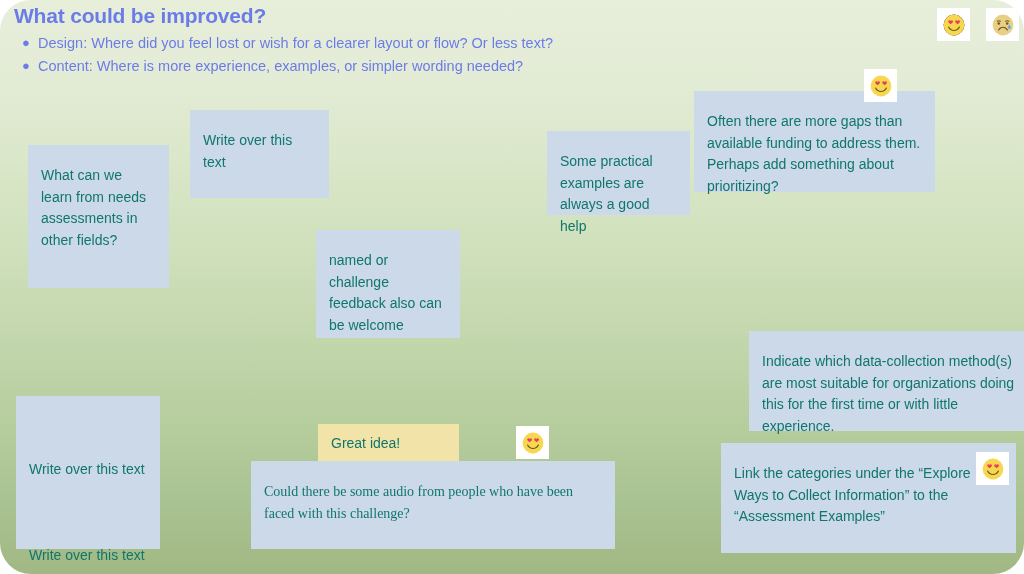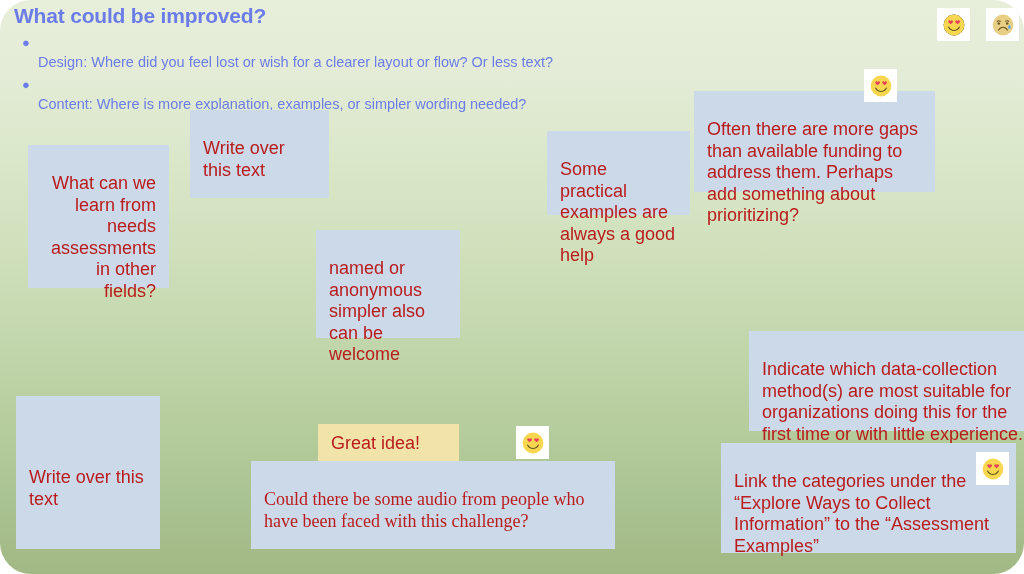--- a/index.html
+++ b/index.html
@@ -58,32 +58,31 @@
     font-size: 13px;
     line-height: 20px;
     text-align: left;
     padding-left: 2px;
   }
   .bullet-text {
     color: #6b7ce8;
     font-size: 14.5px;
     line-height: 20px;
     white-space: nowrap;
-    margin-top: 19px;
   }
 
   
   .note {
     position: absolute;
     background: #ccd9e9;
-    color: #b91c1c;
-    font-size: 18px;
+    color: #0f766e;
+    font-size: 14px;
     line-height: 21.5px;
     box-sizing: border-box;
-    padding: 28px 13px;
+    padding: 20px 13px;
     white-space: pre-wrap;
   }
   .note.yellow {
     background: #f2e4a9;
   }
   .note p {
     margin: 0;
   }
   .note p + p {
     margin-top: 21px;
@@ -109,29 +108,29 @@
 
   <div class="heading">What could be improved?</div>
 
   <div class="bullets">
     <div class="bullet-row">
       <span class="bullet-dot">●</span>
       <span class="bullet-text">Design: Where did you feel lost or wish for a clearer layout or flow? Or less text?</span>
     </div>
     <div class="bullet-row">
       <span class="bullet-dot">●</span>
-      <span class="bullet-text">Content: Where is more explanation, examples, or simpler wording needed?</span>
+      <span class="bullet-text">Content: Where is more experience, examples, or simpler wording needed?</span>
     </div>
   </div>
 
-  <div class="note" style="left:28px; top:145px; width:141px; height:143px;text-align:right;">What can we learn from needs assessments in other fields?</div>
+  <div class="note" style="left:28px; top:145px; width:141px; height:143px;">What can we learn from needs assessments in other fields?</div>
 
   <div class="note" style="left:190px; top:110px; width:139px; height:88px;">Write over this text</div>
 
-  <div class="note" style="left:316px; top:230px; width:144px; height:108px;">named or anonymous simpler also can be welcome</div>
+  <div class="note" style="left:316px; top:230px; width:144px; height:108px;">named or challenge feedback also can be welcome</div>
 
   <div class="note" style="left:507px; top:131px; width:143px; height:84px;margin-left:40px;">Some practical examples are always a good help</div>
 
   <div class="note" style="left:694px; top:91px; width:241px; height:101px;">Often there are more gaps than available funding to address them. Perhaps add something about prioritizing?</div>
 
   <div class="note" style="left:721px; top:331px; width:295px; height:100px;margin-left:28px;">Indicate which data-collection method(s) are most suitable for organizations doing this for the first time or with little experience.</div>
 
   <div class="note" style="left:721px; top:443px; width:295px; height:110px;">Link the categories under the “Explore Ways to Collect Information” to the “Assessment Examples”</div>
 
   <div class="note" style="left:16px; top:396px; width:144px; height:153px;">

